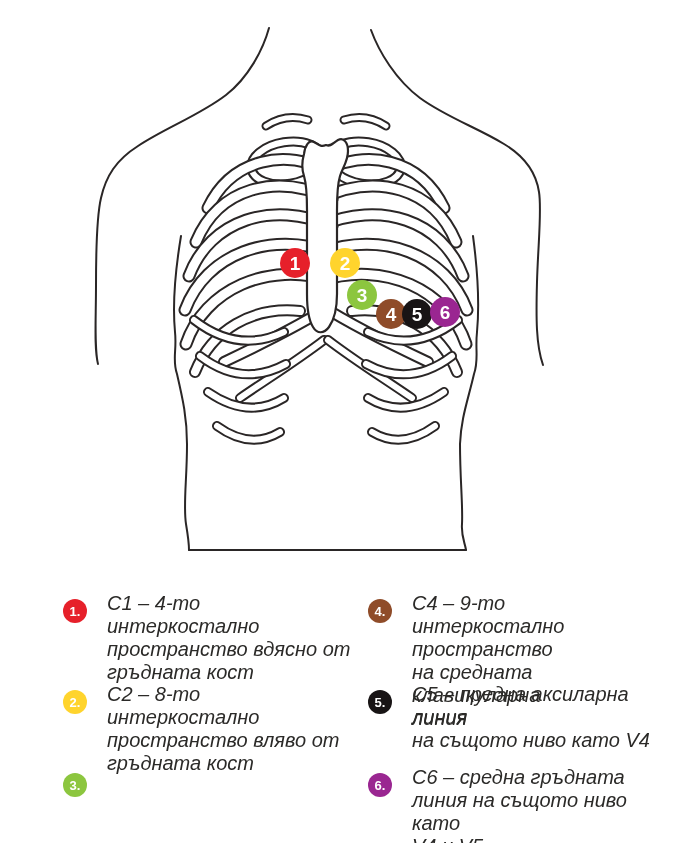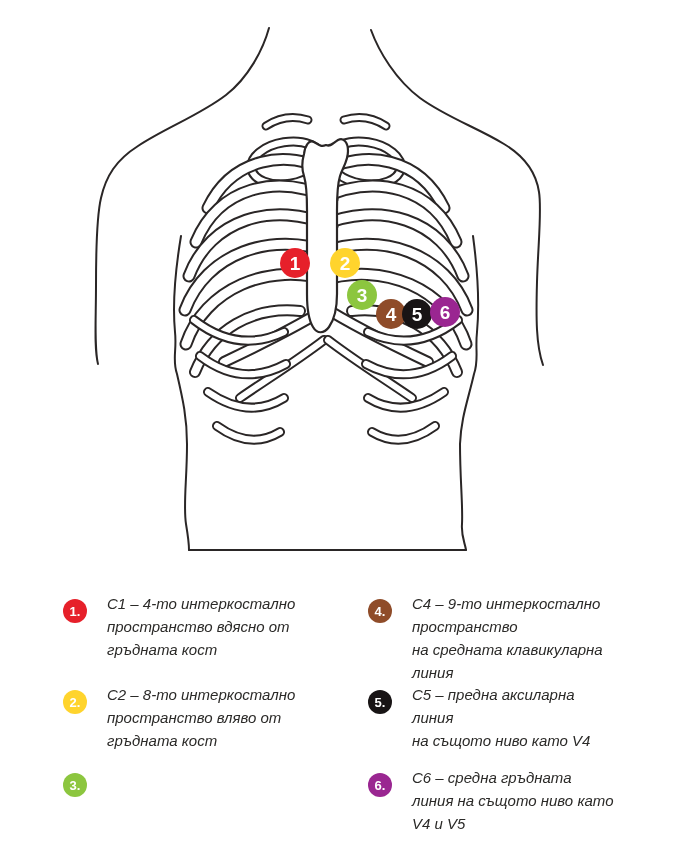--- a/index.html
+++ b/index.html
@@ -51,21 +51,21 @@
     display: flex; align-items: center; justify-content: center;
     color: #ffffff;
     font-weight: bold;
     font-style: normal;
     font-size: 13px;
     line-height: 1;
   }
   .legend-item .txt {
     margin-left: 44px;
     font-style: italic;
-    font-size: 15px;
+    font-size: 20px;
     line-height: 23px;
     white-space: pre-line;
     color: #2b2a28;
   }
   .col-left  { left: 63px; }
   .col-right { left: 368px; }
   .row-0 { top: 592px; }
   .row-1 { top: 683px; }
   .row-2 { top: 766px; }
   .legend-item .badge { top: 7px; }

